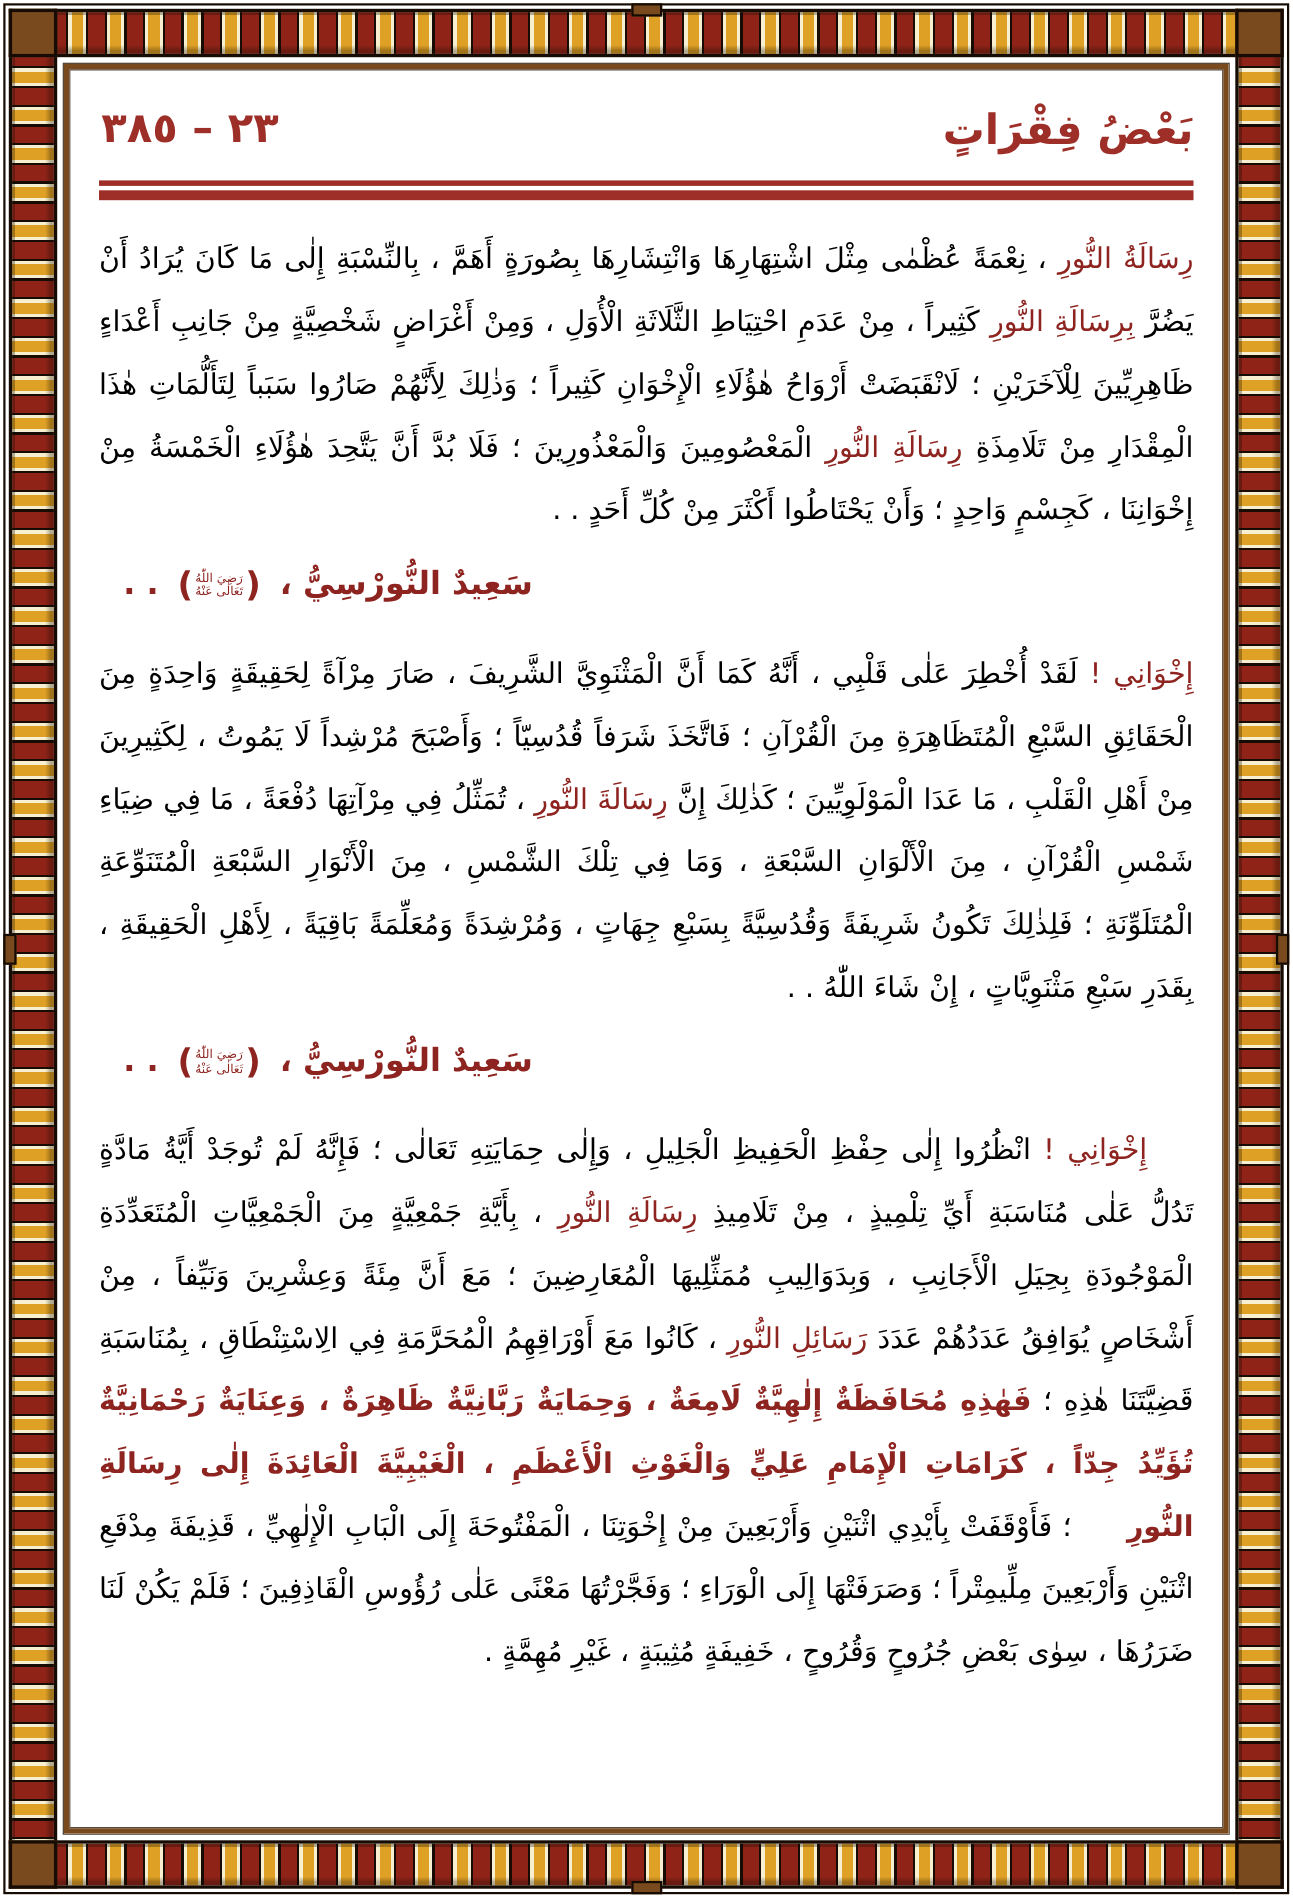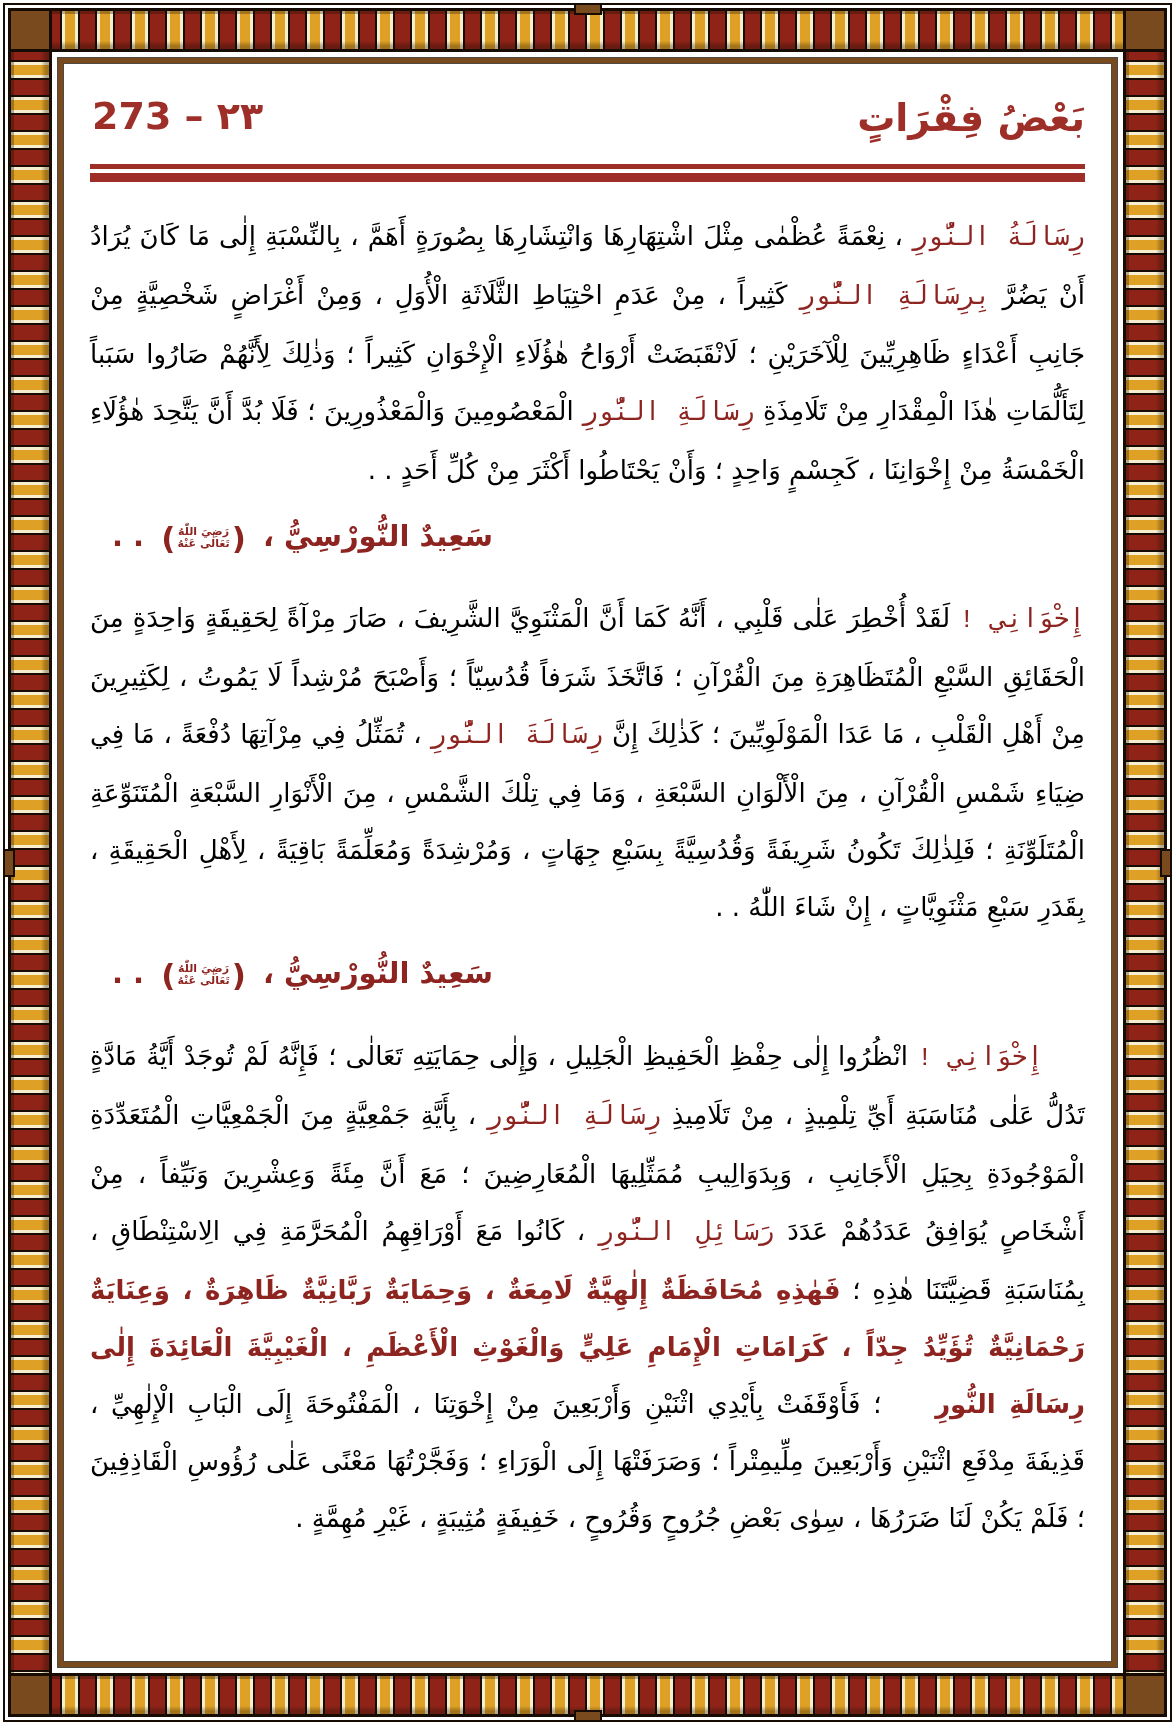--- a/index.html
+++ b/index.html
@@ -75,33 +75,33 @@
   .divider{margin-top:12px;}
   .rule1{height:5px;background:var(--accent_red,#9e2f28);}
   .rule2{height:9px;background:var(--accent_red,#9e2f28);margin-top:4px;}
   .body-text{
     margin-top:26px;direction:rtl;
     font-size:26px;line-height:57px;
     text-align:justify;color:var(--text_black,#000);
   }
   p.para{margin:0 0 4px 0;}
   p.para.indent{text-indent:42px;}
-  .red{color:var(--text_red,#8e2420);font-family:Liberation Mono, monospace;}
+  .red{color:var(--text_red,#8e2420);}
   .redb{color:var(--text_red,#8e2420);font-weight:bold;margin-left:41px;}
   .signature{
     direction:rtl;text-align:left;padding-left:22px;
     margin:16px 0 30px 0;
     color:var(--text_red,#8e2420);font-weight:bold;
     font-size:29px;line-height:1.45;
   }
   .seal{display:inline-flex;direction:ltr;align-items:center;vertical-align:middle;margin:0 7px;}
   .seal .paren{font-size:31px;font-weight:bold;}
   .seal-stack{
     display:inline-flex;flex-direction:column;align-items:center;
-    font-size:11px;line-height:12.5px;font-weight:bold;padding:0 2px;
+    font-size:11px;line-height:12.5px;font-weight:normal;padding:0 2px;
   }
 </style>
 </head>
 <body>
 
 <div id="page">
 
   <div class="outer-line"></div>
   <div class="band band-h band-top"></div>
   <div class="band band-h band-bottom"></div>
@@ -113,21 +113,21 @@
   <div class="corner br"></div>
   <div class="tab tab-top"></div>
   <div class="tab tab-bottom"></div>
   <div class="tab tab-left"></div>
   <div class="tab tab-right"></div>
   <div class="inner-line"></div>
 
   <div class="content">
 
     <div class="header-row">
-      <div class="page-num">٢٣ – 273</div>
+      <div class="page-num">٢٣ – ٣٨٥</div>
       <div class="page-title">بَعْضُ فِقْرَاتٍ</div>
     </div>
 
     <div class="divider">
       <div class="rule1"></div>
       <div class="rule2"></div>
     </div>
 
     <div class="body-text">
 

